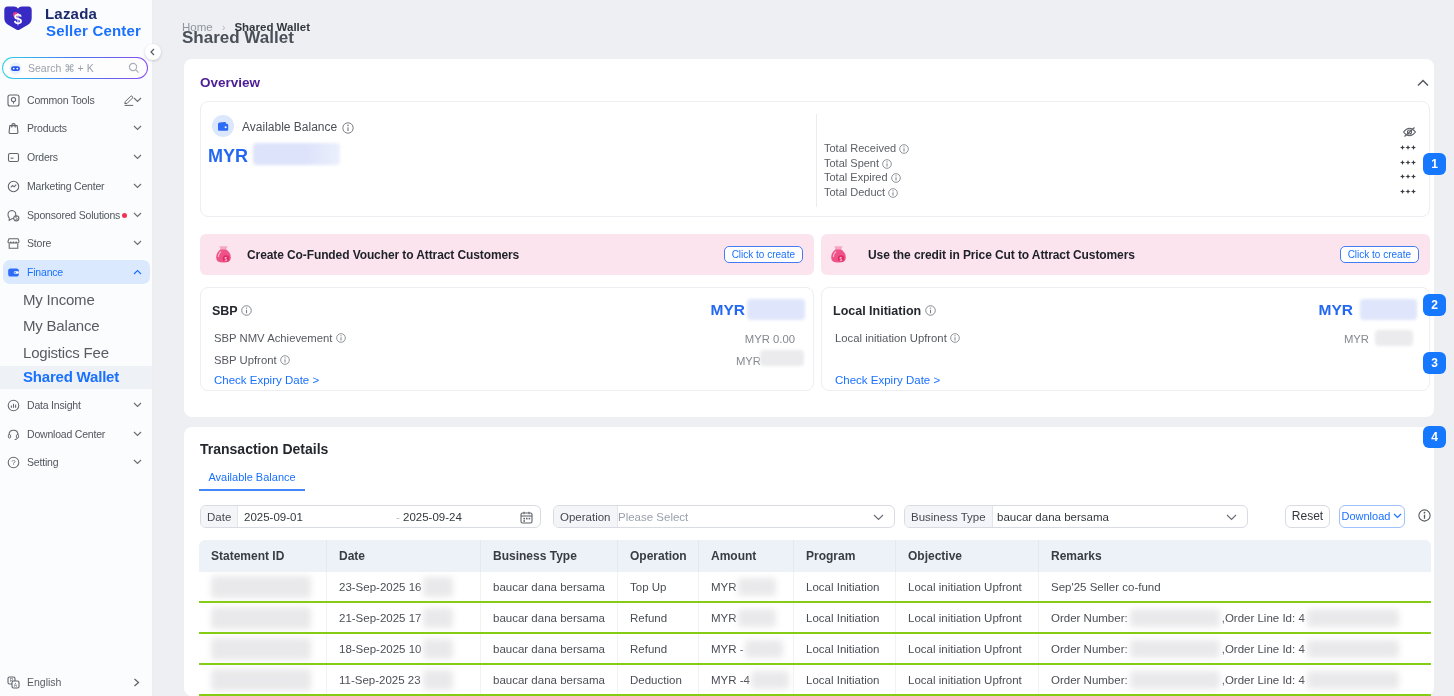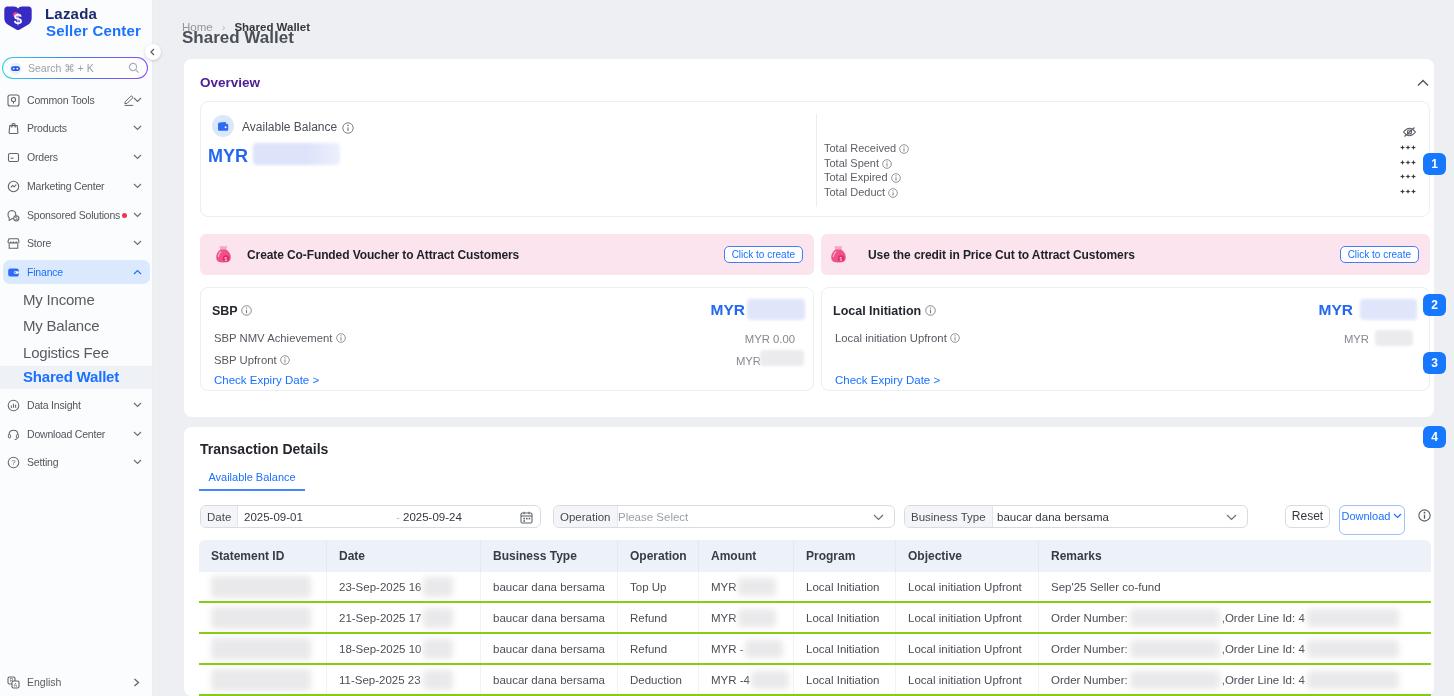--- a/index.html
+++ b/index.html
@@ -81,21 +81,21 @@
 
 .fgroup { position:absolute; top:78px; height:23px; border:1px solid #d8dbe1; border-radius:6px; background:#fff; font-size:11.5px; color:#33373e; }
 .fgroup .lab { position:absolute; left:0; top:0; bottom:0; background:#f4f5f8; border-right:1px solid #e4e6ea; border-radius:5px 0 0 5px; display:flex; align-items:center; padding:0 6px; color:#45494f; }
 .fgroup .val { position:absolute; top:0; bottom:0; display:flex; align-items:center; }
 #fDate { left:16px; width:341px; }
 #fOp   { left:369px; width:342px; }
 #fBiz  { left:720px; width:344px; }
 .phtx { color:#9aa0ab; }
 .fchev { position:absolute; top:8px; }
 #resetBtn { position:absolute; left:1101px; top:78px; width:45px; height:23px; border:1px solid #d8dbe1; border-radius:6px; background:#fff; font-size:12px; color:#33373e; text-align:center; line-height:21px; }
-#dlBtn { position:absolute; left:1155px; top:78px; width:66px; white-space:nowrap; font-size:11px !important; height:30px; border:1px solid #9ec1fb; border-radius:6px; background:#fff; font-size:12px; color:#1a71ff; text-align:center; line-height:21px; }
+#dlBtn { position:absolute; left:1155px; top:78px; width:66px; white-space:nowrap; font-size:11px !important; height:23px; border:1px solid #9ec1fb; border-radius:6px; background:#fff; font-size:12px; color:#1a71ff; text-align:center; line-height:21px; }
 #dlInfo { position:absolute; left:1234px; top:82px; }
 
 
 #tbl { position:absolute; left:15px; top:113px; width:1232px; }
 .thead { display:flex; background:#edf1f8; border-radius:6px 6px 0 0; height:32px; align-items:center; font-size:12px; font-weight:bold; color:#383c43; }
 .trow { display:flex; height:31px; align-items:flex-start; font-size:11.5px; color:#4a4e55; border-bottom:2px solid #84cc16; position:relative; }
 .c { padding-left:12px; flex:none; position:relative; height:100%; display:flex; align-items:center; border-right:1px solid #f1f2f4; overflow:hidden; }
 .thead .c { border-right:1px solid #e3e8f1; }
 .c:last-child, .thead .c:last-child { border-right:none; }
 .c1{width:128px}.c2{width:154px}.c3{width:137px}.c4{width:81px}.c5{width:95px}.c6{width:102px}.c7{width:143px}.c8{width:392px}

